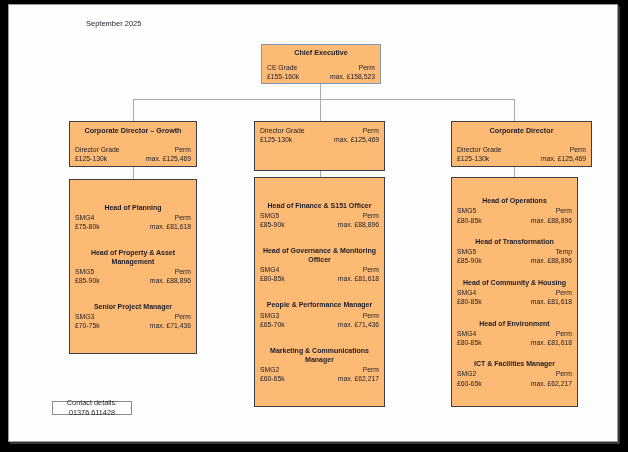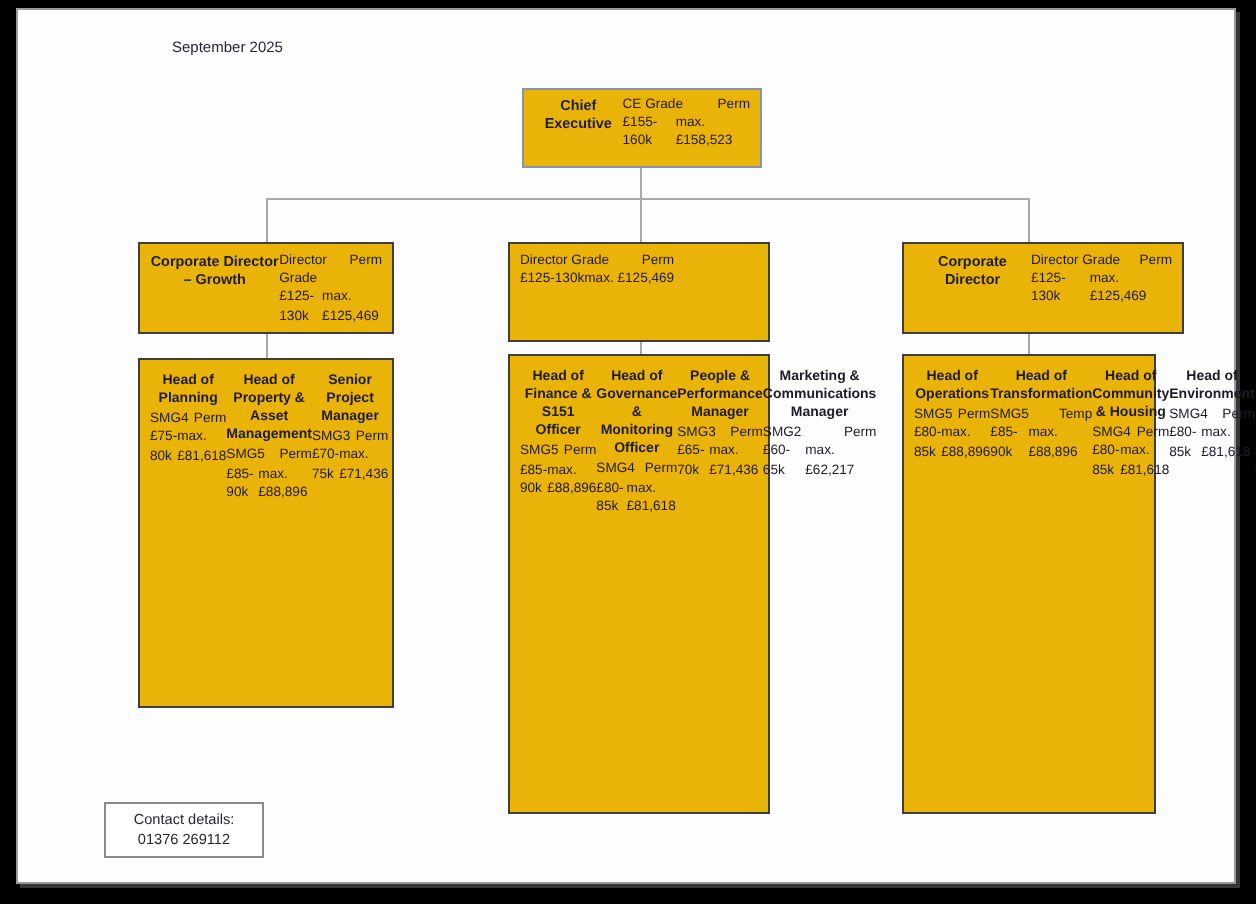--- a/index.html
+++ b/index.html
@@ -25,24 +25,24 @@
     color: #262633;
     margin-left: 23px;
   }
   
   .line { position: absolute; background: #a9a9ad; }
   .v { width: 1px; }
   .h { height: 1px; }
   
   .obox {
     position: absolute;
-    background: #eab308;
+    background: #fdba74;
     border: 1px solid #3d3d42;
     display: flex;
-    flex-direction: row;
+    flex-direction: column;
   }
   .obox.ce {
     border: 1.5px solid #8495b1;
     left: 252px; top: 39px; width: 120px; height: 40px;
     padding: 3px 5px 2px 5px;
     justify-content: space-between;
   }
   .obox.director {
     top: 116px;
     padding: 4px 5px 3px 5px;
@@ -68,21 +68,21 @@
     display: flex;
     justify-content: space-between;
     font-size: 6.8px;
     line-height: 1.35;
   }
   .role { display: flex; flex-direction: column; }
   .role .btitle { font-size: 7px; margin-bottom: 1px; }
   .contact-box {
     position: absolute;
     left: 43px; top: 396px;
-    width: 80px; height: 28px;
+    width: 80px; height: 14px;
     border: 1px solid #8a8a8f;
     background: #fff;
     display: flex;
     flex-direction: column;
     justify-content: center;
     text-align: center;
     font-size: 7.3px;
     line-height: 1.35;
     color: #26262e;
   }
@@ -301,16 +301,16 @@
     </div>
     <div class="row">
       <span>£60-65k</span>
       <span>max. £62,217</span>
     </div>
   </div>
 </div>
 
   <div class="contact-box">
     <div>Contact details:</div>
-    <div>01376 269112</div>
+    <div>01376 611428</div>
   </div>
 
 </div>
 
 </body></html>

